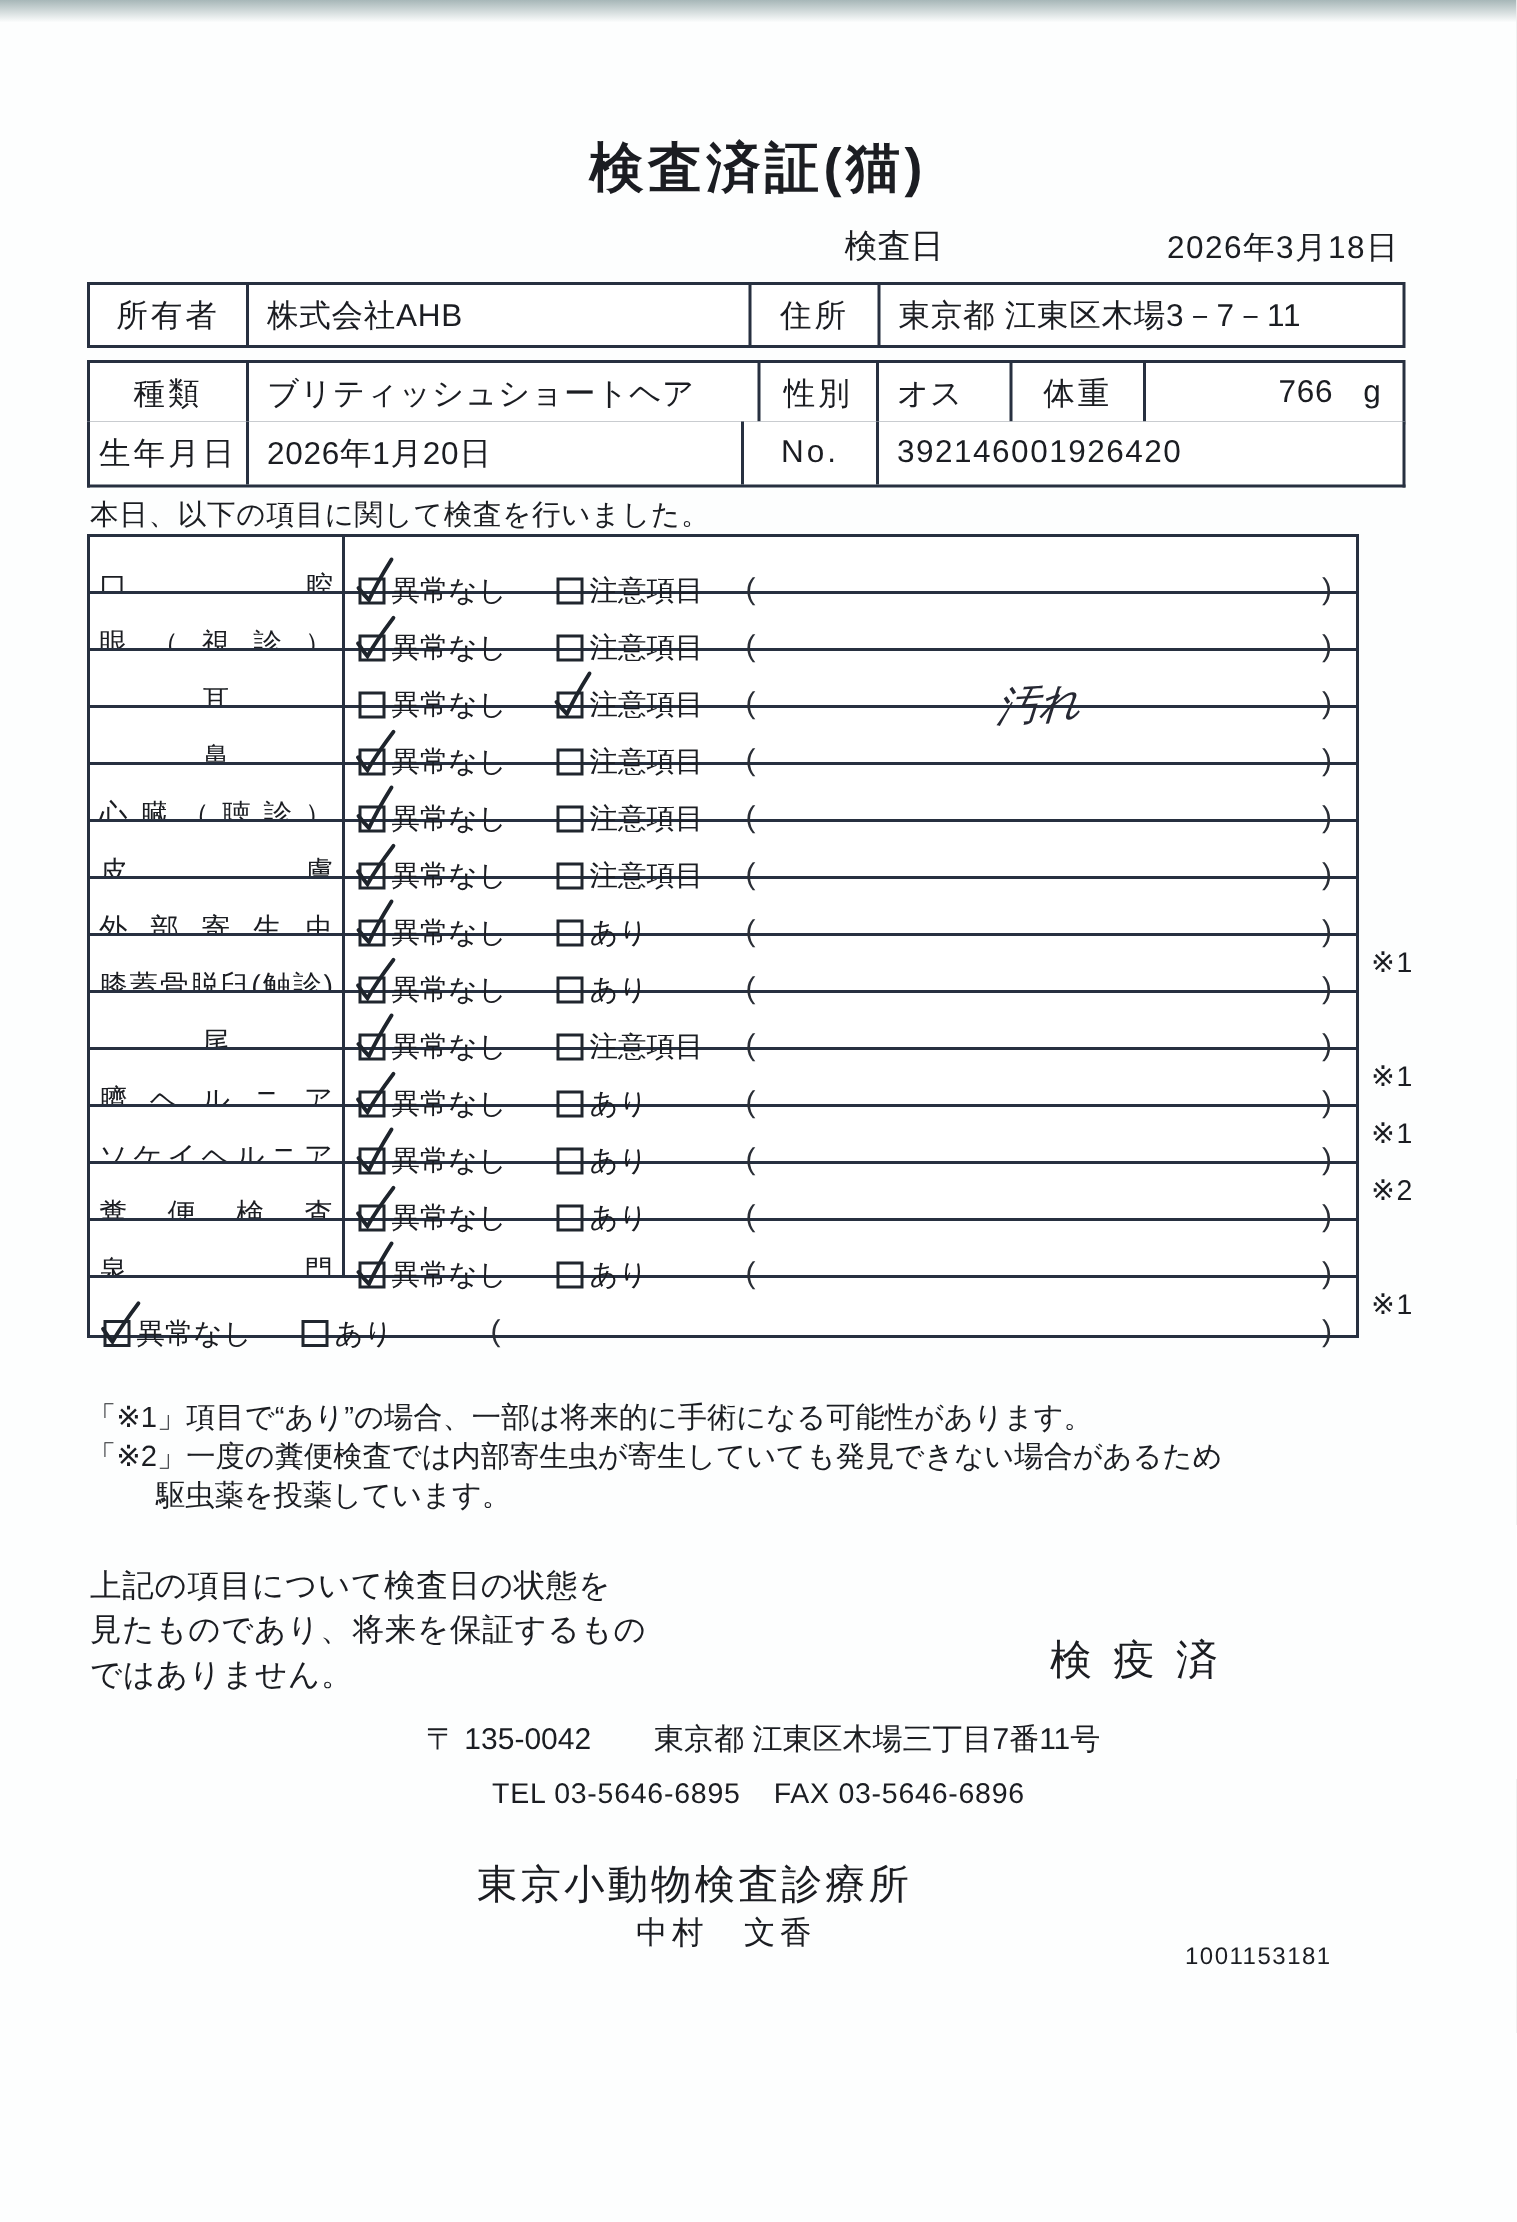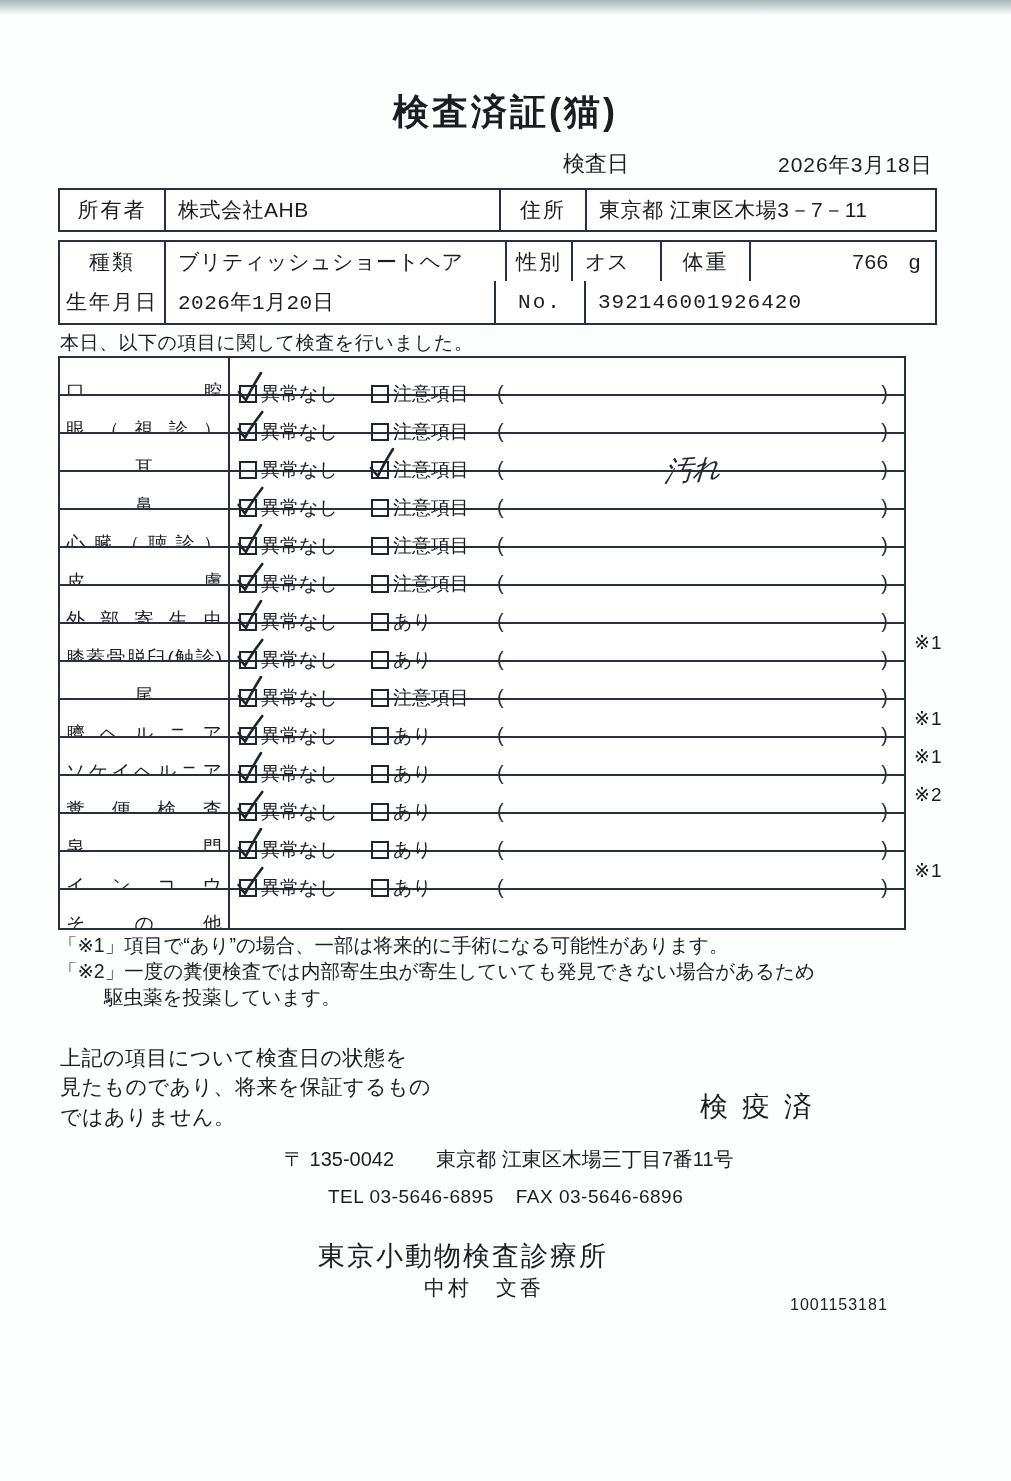--- a/index.html
+++ b/index.html
@@ -18,23 +18,23 @@
 
   
   .irow{position:absolute;left:58px;width:879px;display:flex;box-sizing:border-box;
     border:2px solid #273040;background:#fff;}
   .irow>div{box-sizing:border-box;display:flex;align-items:center;font-size:21px;}
   .irow>div+div{border-left:2px solid #273040;}
   .cell-label{justify-content:center;letter-spacing:2px;}
   .cell-value{padding-left:12px;letter-spacing:.5px;}
   #irow1{top:188px;height:44px;}
   #irow2{top:240px;height:43px;}
-  #irow3{top:281px;height:44px;border-top:none;font-family:Liberation Mono, monospace;}
+  #irow3{top:281px;height:44px;border-top:none;}
   .w-ownlbl{width:104px}.w-ownval{width:335px}.w-addrlbl{width:86px}.w-addrval{flex:1}
-  .w-breedlbl{width:104px}.w-breedval{width:341px}.w-sexlbl{width:66px}.w-sexval{width:89px}
+  .w-breedlbl{width:104px}.w-breedval{width:341px}.w-sexlbl{width:79px}.w-sexval{width:89px}
   .w-wlbl{width:89px}.w-wval{flex:1;justify-content:flex-end;padding-right:14px;gap:20px;}
   .w-birthlbl{width:104px}.w-birthval{width:330px}.w-nolbl{width:90px}.w-noval{flex:1;letter-spacing:1px;}
 
   .intro{position:absolute;top:330px;left:60px;font-size:19px;letter-spacing:.5px;}
 
   
   .exam{position:absolute;top:356px;left:58px;width:848px;box-sizing:border-box;
     border:2px solid #273040;background:#fff;}
   .trow{position:relative;display:flex;height:38px;box-sizing:border-box;
     border-bottom:2px solid #273040;}
@@ -421,21 +421,20 @@
           <span class="opt-text-alt">あり</span>
         </span>
         <span class="paren p-open">(</span>
         <span class="note"></span>
         <span class="paren p-close">)</span>
       </div>
       <span class="mark"></span>
     </div>
 
     <div class="trow">
-      <div class="lbl">インコウ</div>
       <div class="rest">
         <span class="opt opt-ok">
           <span class="cb cb-ok checked">
             <svg class="tick" viewBox="0 0 30 34">
               <path d="M3 21 Q7 26 10 29 Q15 18 25 2" fill="none" stroke="#1e242c" stroke-width="2.6" stroke-linecap="round"></path>
             </svg>
           </span>
           <span class="opt-text-ok">異常なし</span>
         </span>
         <span class="opt opt-alt">
@@ -444,41 +443,20 @@
           </span>
           <span class="opt-text-alt">あり</span>
         </span>
         <span class="paren p-open">(</span>
         <span class="note"></span>
         <span class="paren p-close">)</span>
       </div>
       <span class="mark">※1</span>
     </div>
 
-    <div class="trow other">
-      <div class="lbl">その他</div>
-      <div class="rest">
-        <span class="opt opt-ok">
-          <span class="cb cb-ok">
-            
-          </span>
-          <span class="opt-text-ok"></span>
-        </span>
-        <span class="opt opt-alt">
-          <span class="cb cb-alt">
-            
-          </span>
-          <span class="opt-text-alt"></span>
-        </span>
-        <span class="paren p-open">(</span>
-        <span class="note"></span>
-        <span class="paren p-close">)</span>
-      </div>
-      <span class="mark"></span>
-    </div>
   </div>
 
   <div class="footnotes">
     <div>「※1」項目で“あり”の場合、一部は将来的に手術になる可能性があります。</div>
     <div>「※2」一度の糞便検査では内部寄生虫が寄生していても発見できない場合があるため</div>
     <div class="fn-indent">駆虫薬を投薬しています。</div>
   </div>
 
   <div class="disclaimer">
     <div>上記の項目について検査日の状態を</div>

